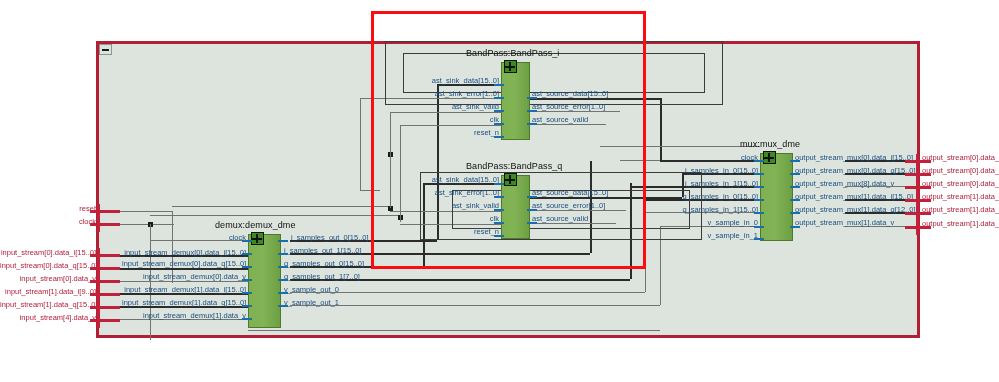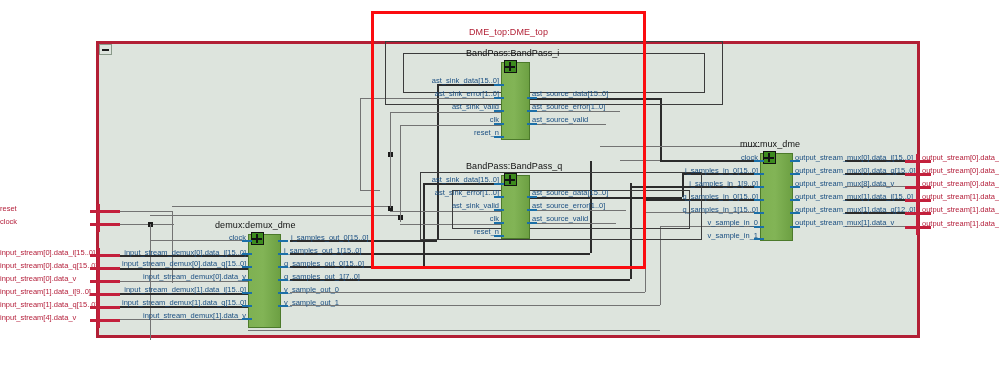--- a/index.html
+++ b/index.html
@@ -155,21 +155,21 @@
     height: 5px;
     background: #1b1b1b;
   }
   .io-label {
     position: absolute;
     font-size: 7.5px;
     color: #b5223d;
     white-space: nowrap;
     line-height: 8px;
   }
-  .io-label.r { text-align: left; }
+  .io-label.r { text-align: right; }
   .io-stem {
     position: absolute;
     height: 3px;
     background: #c3203c;
   }
   .io-tick {
     position: absolute;
     width: 3px;
     background: #c3203c;
   }
@@ -336,21 +336,21 @@
   <div class="stub" style="left:278px; top:266px; width:10px;"></div>
   <div class="stub" style="left:278px; top:279px; width:10px;"></div>
   <div class="stub" style="left:278px; top:292px; width:10px;"></div>
   <div class="stub" style="left:278px; top:305px; width:10px;"></div>
 
   <div class="inst-title" style="left:740px; top:139px;">mux:mux_dme</div>
   <div class="green-body" style="left:760px; top:153px; width:33px; height:88px;"></div>
   <div class="plus-box" style="left:763px; top:151px;"></div>
   <div class="port-label r" style="left:666px; top:154px; width:92px;">clock</div>
   <div class="port-label r" style="left:666px; top:167px; width:92px;">i_samples_in_0[15..0]</div>
-  <div class="port-label r" style="left:666px; top:180px; width:92px;">i_samples_in_1[9..0]</div>
+  <div class="port-label r" style="left:666px; top:180px; width:92px;">i_samples_in_1[15..0]</div>
   <div class="port-label r" style="left:666px; top:193px; width:92px;">q_samples_in_0[15..0]</div>
   <div class="port-label r" style="left:666px; top:206px; width:92px;">q_samples_in_1[15..0]</div>
   <div class="port-label r" style="left:666px; top:219px; width:92px;">v_sample_in_0</div>
   <div class="port-label r" style="left:666px; top:232px; width:92px;">v_sample_in_1</div>
   <div class="stub" style="left:754px; top:160px; width:10px;"></div>
   <div class="stub" style="left:754px; top:173px; width:10px;"></div>
   <div class="stub" style="left:754px; top:186px; width:10px;"></div>
   <div class="stub" style="left:754px; top:199px; width:10px;"></div>
   <div class="stub" style="left:754px; top:212px; width:10px;"></div>
   <div class="stub" style="left:754px; top:226px; width:10px;"></div>
@@ -430,15 +430,14 @@
     <div class="io-label" style="left:0px; top:0px;">output_stream[1].data_q[15..0]</div>
   </div>
 
   <div class="io-tick" style="left:916px; top:220px; height:15px;"></div>
   <div class="io-stem" style="left:905px; top:226px; width:26px;"></div>
   <div class="clip-right" style="left:922px; top:220px; width:77px; height:10px;">
     <div class="io-label" style="left:0px; top:0px;">output_stream[1].data_v</div>
   </div>
 
   <div class="selection-rect"></div>
-  <div class="selection-title">DME_top:DME_top</div>
 
 </div>
 
 </body></html>

